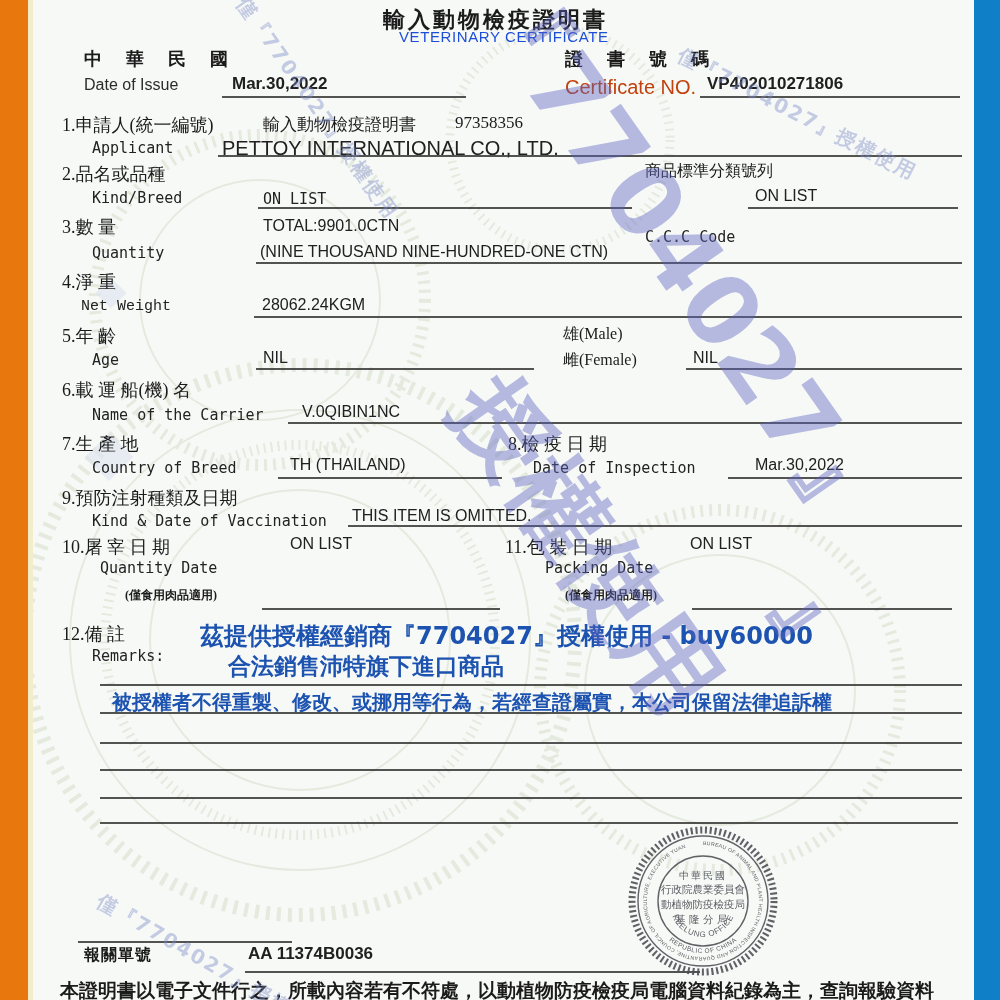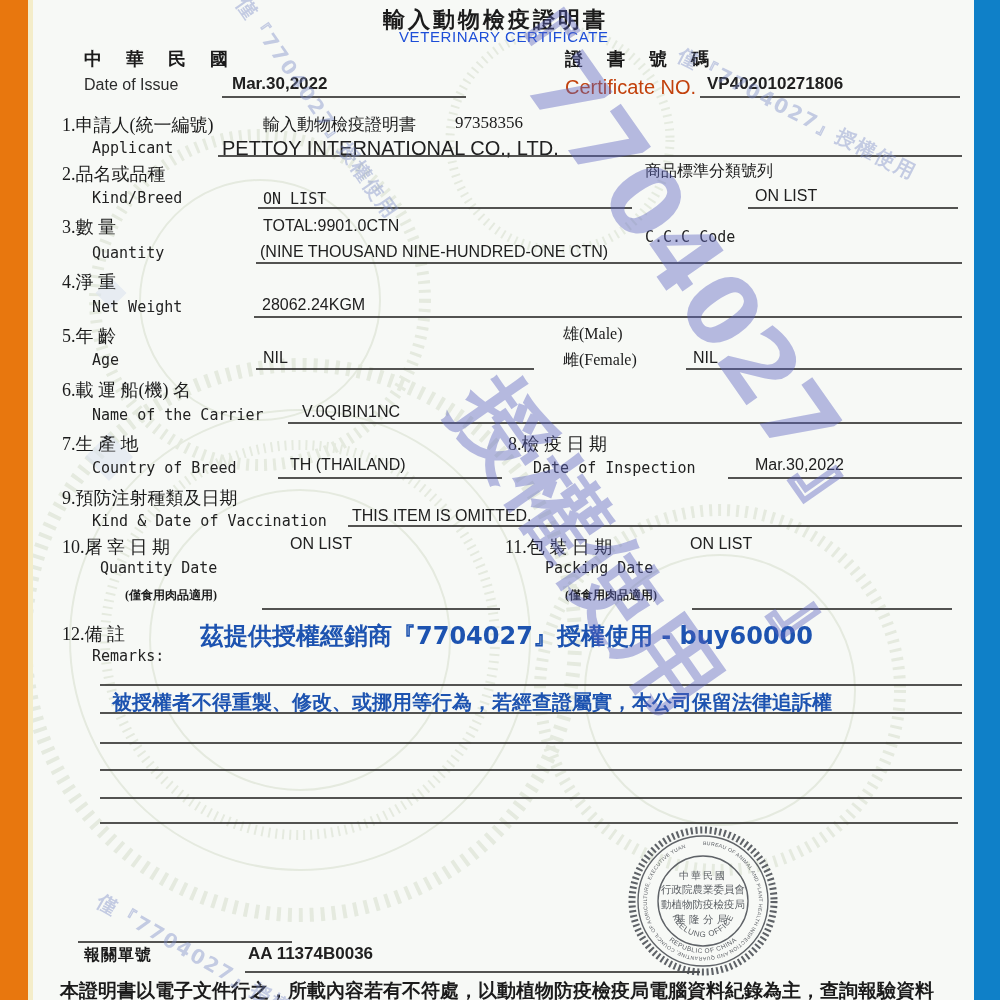--- a/index.html
+++ b/index.html
@@ -88,21 +88,21 @@
     <div class="abs val" style="left:755px; top:187px; font-size:16px;">ON LIST</div>
     <div class="hr" style="left:748px; top:207px; width:210px;"></div>
 
     <div class="abs zh" style="left:62px; top:215px; font-size:18px;">3.數  量</div>
     <div class="abs val" style="left:263px; top:217px; font-size:16px;">TOTAL:9901.0CTN</div>
     <div class="abs mono" style="left:92px; top:244px; font-size:15px;">Quantity</div>
     <div class="abs val" style="left:260px; top:243px; font-size:16px;">(NINE THOUSAND NINE-HUNDRED-ONE CTN)</div>
     <div class="hr" style="left:256px; top:262px; width:706px;"></div>
 
     <div class="abs zh" style="left:62px; top:270px; font-size:18px;">4.淨  重</div>
-    <div class="abs mono" style="left:92px; top:298px; font-size:15px;">Net Weight</div>
+    <div class="abs mono" style="left:81px; top:298px; font-size:15px;font-family:Liberation Mono, monospace;">Net Weight</div>
     <div class="abs val" style="left:262px; top:296px; font-size:16px;">28062.24KGM</div>
     <div class="hr" style="left:254px; top:316px; width:708px;"></div>
 
     <div class="abs zh" style="left:62px; top:324px; font-size:18px;">5.年  齡</div>
     <div class="abs zh" style="left:563px; top:324px; font-size:16px;">雄(Male)</div>
     <div class="abs mono" style="left:92px; top:351px; font-size:15px;">Age</div>
     <div class="abs val" style="left:263px; top:349px; font-size:16px;">NIL</div>
     <div class="hr" style="left:256px; top:368px; width:278px;"></div>
     <div class="abs zh" style="left:563px; top:350px; font-size:16px;">雌(Female)</div>
     <div class="abs val" style="left:693px; top:349px; font-size:16px;">NIL</div>
@@ -134,20 +134,21 @@
     <div class="abs mono" style="left:100px; top:559px; font-size:15px;">Quantity Date</div>
     <div class="abs mono" style="left:545px; top:559px; font-size:15px;">Packing Date</div>
     <div class="abs zh" style="left:125px; top:587px; font-size:12px; font-weight:600;">(僅食用肉品適用)</div>
     <div class="abs zh" style="left:565px; top:587px; font-size:12px; font-weight:600;">(僅食用肉品適用)</div>
     <div class="hr" style="left:262px; top:608px; width:238px;"></div>
     <div class="hr" style="left:692px; top:608px; width:260px;"></div>
 
     <div class="abs zh" style="left:62px; top:622px; font-size:18px;">12.備  註</div>
     <div class="abs mono" style="left:92px; top:647px; font-size:15px;">Remarks:</div>
     <div class="abs blue-remark" style="left:200px; top:620px; font-size:24px;">茲提供授權經銷商『7704027』授權使用 - buy60000</div>
+    <div class="abs blue-remark" style="left:228px; top:651px; font-size:23px;">合法銷售沛特旗下進口商品</div>
     <div class="hr" style="left:100px; top:684px; width:862px;"></div>
     <div class="abs blue-remark" style="left:112px; top:689px; font-size:20px;">被授權者不得重製、修改、或挪用等行為，若經查證屬實，本公司保留法律追訴權</div>
     <div class="hr" style="left:100px; top:712px; width:862px;"></div>
     <div class="hr" style="left:100px; top:742px; width:862px;"></div>
     <div class="hr" style="left:100px; top:769px; width:862px;"></div>
     <div class="hr" style="left:100px; top:797px; width:862px;"></div>
     <div class="hr" style="left:100px; top:822px; width:858px;"></div>
 
     <div class="hr" style="left:78px; top:941px; width:214px;"></div>
     <div class="abs zh" style="left:84px; top:945px; font-size:16px; font-weight:700; letter-spacing:1px;">報關單號</div>

